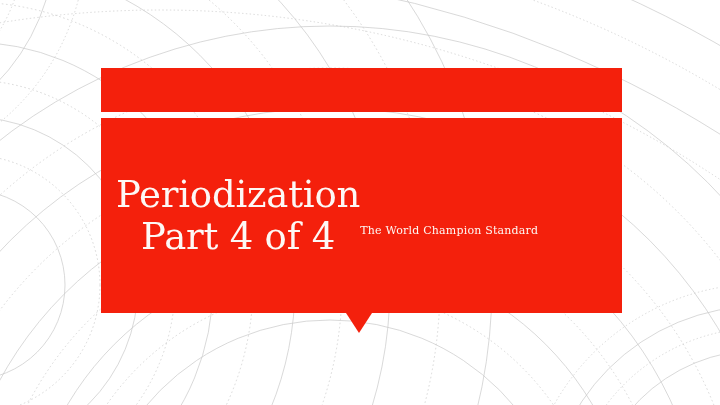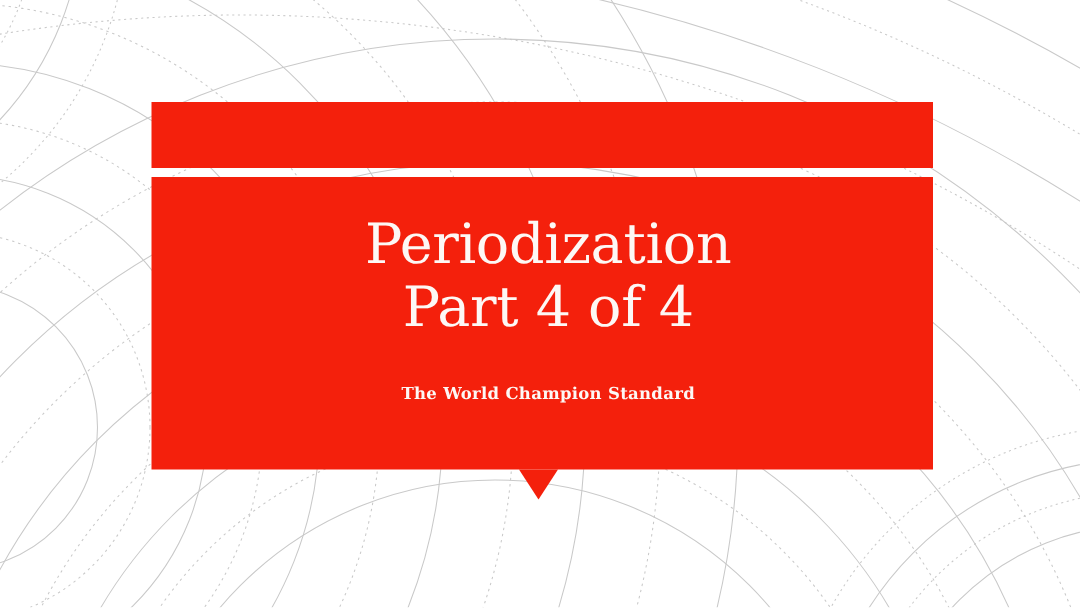--- a/index.html
+++ b/index.html
@@ -56,46 +56,45 @@
     width: 0;
     height: 0;
     border-left: 13px solid transparent;
     border-right: 13px solid transparent;
     border-top: 20px solid #F4200C;
   }
 
   
   #text-block {
     position: absolute;
-    left: 4px;
+    left: 15px;
     top: 50px;
     width: 521px;
     height: 195px;
     display: flex;
-    flex-direction: column;
+    flex-direction: row;
     align-items: center;
     justify-content: flex-start;
-    padding-top: 24px;
     box-sizing: border-box;
     pointer-events: none;
   }
   #slide-title {
     color: #FDF8F5;
     font-size: 37px;
     line-height: 1.13;
     font-weight: normal;
     text-align: center;
     margin: 0;
     letter-spacing: -0.2px;
     white-space: pre-line;
   }
   #slide-subtitle {
     color: #FDF8F5;
     font-size: 11px;
-    font-weight: bold;
+    font-weight: normal;
     text-align: center;
     margin: 0;
     margin-top: 30px;
     letter-spacing: 0.2px;
   }
 </style>
 </head>
 <body>
 
 <div id="slide">

